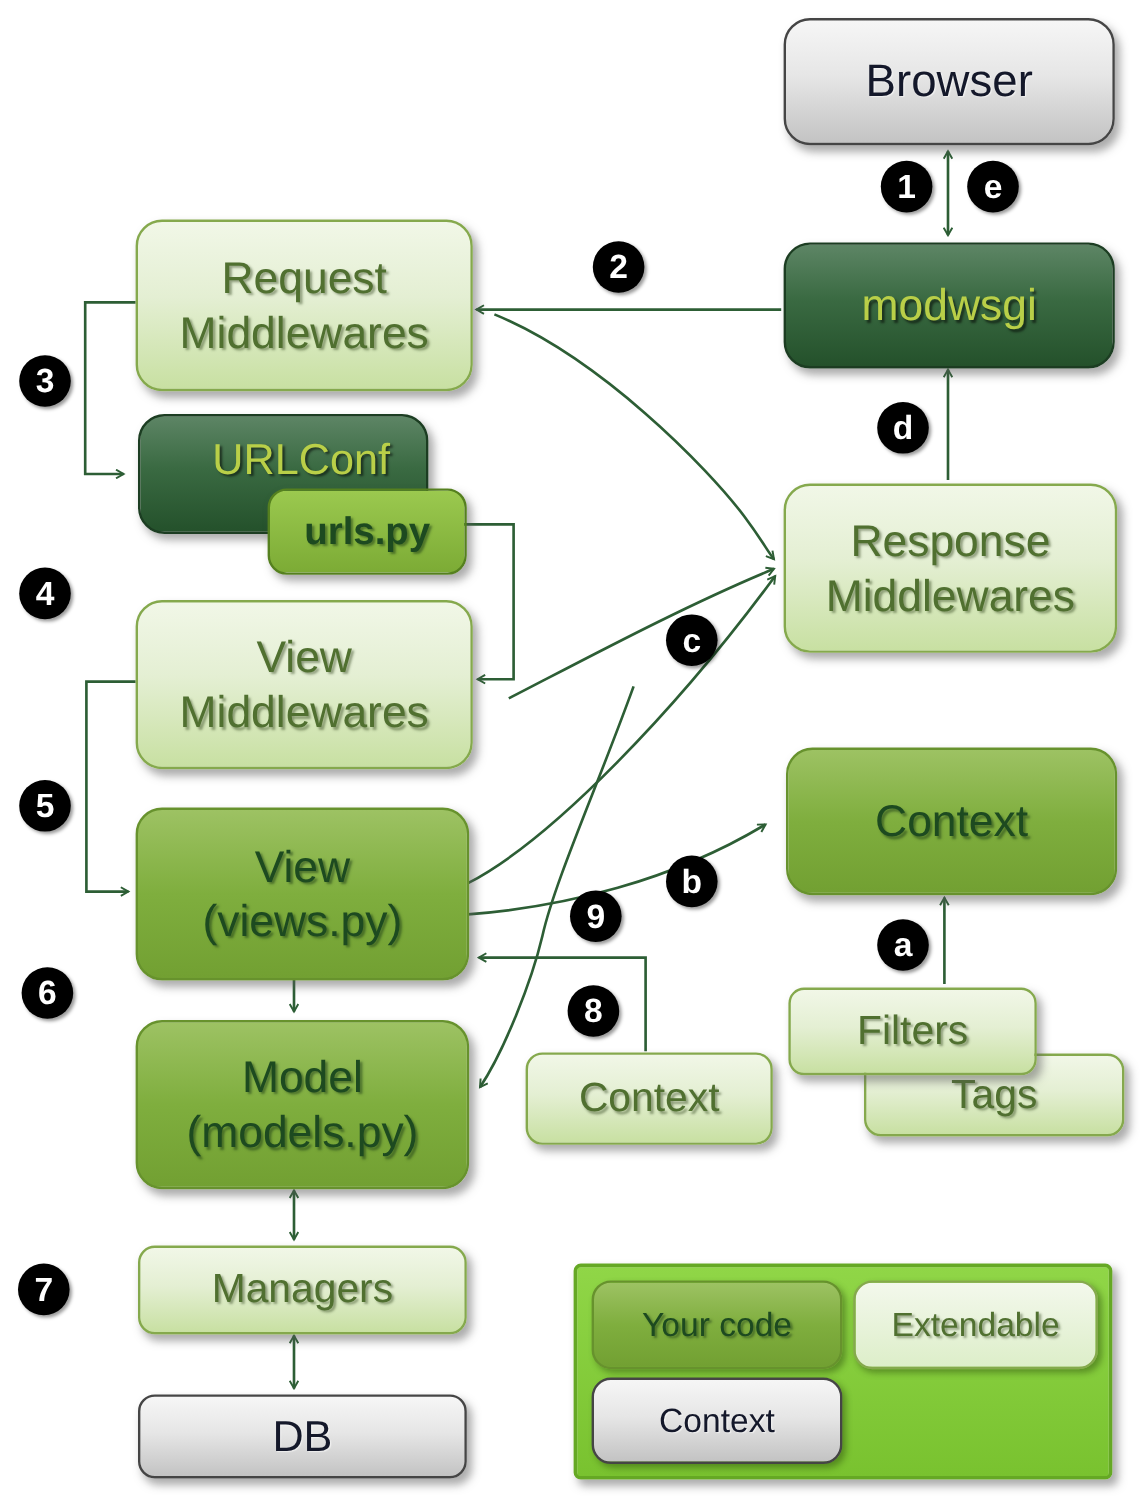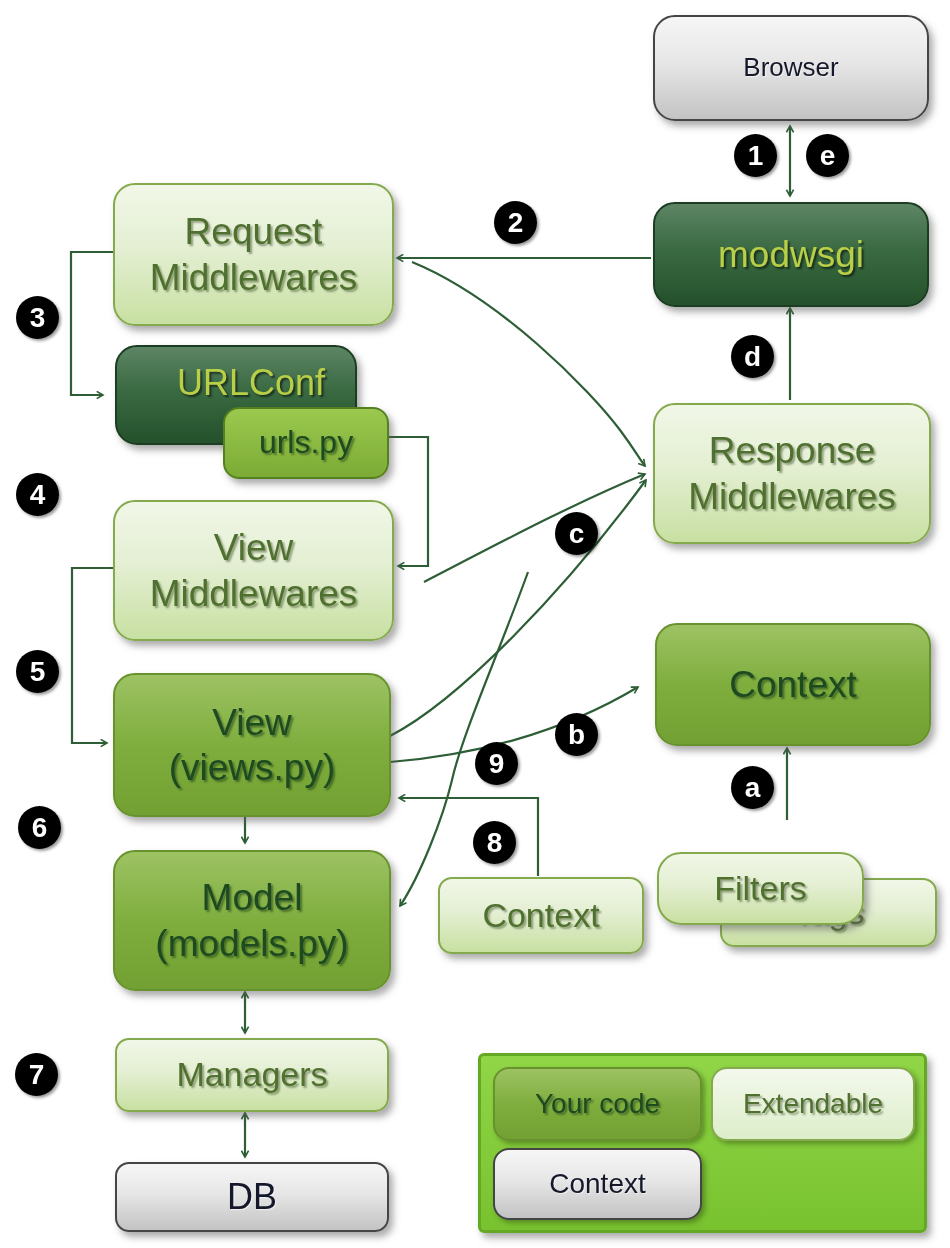--- a/index.html
+++ b/index.html
@@ -23,46 +23,47 @@
   }
   .medium{
     background:linear-gradient(180deg,#9dc263 0%,#7fae3e 50%,#72a032 100%);
     border:2px solid #67922d;color:#1d4a20;
     text-shadow:2px 2px 2px rgba(20,50,20,.5);
   }
   .bright{
     background:linear-gradient(180deg,#9bc94f 0%,#7cab35 100%);
     border:2px solid #55801f;color:#1d4a20;
     text-shadow:2px 2px 2px rgba(20,50,20,.5);
+    font-weight:bold;
   }
   .dark{
     background:linear-gradient(180deg,#5d8565 0%,#3a6a42 45%,#24512b 100%);
     border:2px solid #1c3d22;color:#b9cf48;
     text-shadow:2px 2px 2px rgba(0,0,0,.55);
   }
   .gray{
     background:linear-gradient(180deg,#f6f6f6 0%,#e6e6e6 45%,#c3c3c3 100%);
     border:2px solid #454545;color:#14182a;
     text-shadow:1px 1px 1px rgba(255,255,255,.6);
   }
   
-  #node-browser    {left:653px;top:15px;width:272px;height:102px;font-size:26px;}
+  #node-browser    {left:653px;top:15px;width:272px;height:102px;font-size:38px;}
   #node-modwsgi    {left:653px;top:202px;width:272px;height:101px;font-size:37px;}
   #node-request-mw {left:113px;top:183px;width:277px;height:139px;font-size:37px;}
   #node-urlconf    {left:115px;top:345px;width:242px;height:100px;font-size:36px;
                     align-items:center;justify-content:flex-start;padding:14px 0 0 30px;box-sizing:border-box;}
   #node-urls-py    {left:223px;top:407px;width:162px;height:68px;font-size:32px;border-radius:16px;z-index:3;}
   #node-view-mw    {left:113px;top:500px;width:277px;height:137px;font-size:37px;}
   #node-view       {left:113px;top:673px;width:274px;height:140px;font-size:37px;}
   #node-model      {left:113px;top:850px;width:274px;height:137px;font-size:37px;}
   #node-managers   {left:115px;top:1038px;width:270px;height:70px;font-size:34px;border-radius:14px;}
   #node-db         {left:115px;top:1162px;width:270px;height:66px;font-size:36px;border-radius:14px;}
   #node-response-mw{left:653px;top:403px;width:274px;height:137px;font-size:37px;}
   #node-template   {left:655px;top:623px;width:272px;height:119px;font-size:37px;}
-  #node-filters    {left:657px;top:852px;width:203px;height:69px;font-size:34px;border-radius:24px;z-index:3;}
+  #node-filters    {left:657px;top:823px;width:203px;height:69px;font-size:34px;border-radius:13px;z-index:3;}
   #node-tags       {left:720px;top:878px;width:213px;height:65px;font-size:34px;border-radius:14px;}
   #node-context    {left:438px;top:877px;width:202px;height:73px;font-size:34px;border-radius:14px;}
   
   .badge{
     position:absolute;z-index:4;width:43px;height:43px;border-radius:50%;
     background:#000;color:#fff;font-size:28px;font-weight:bold;
     display:flex;align-items:center;justify-content:center;
     box-shadow:2px 2px 3px rgba(0,0,0,.4);
   }
   #badge-1{left:734px;top:134px;}  #badge-e{left:806px;top:134px;}

